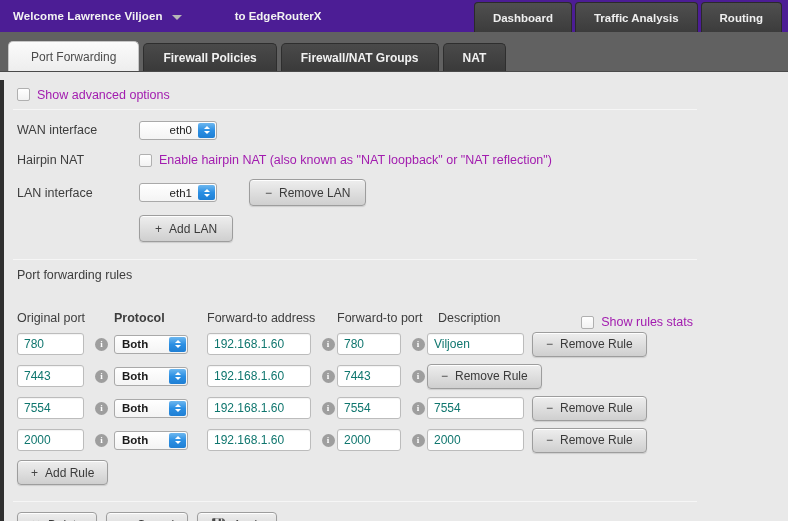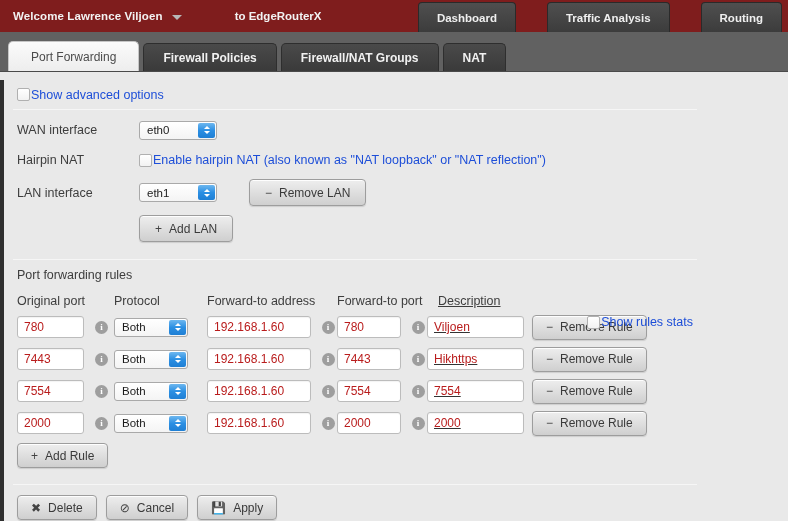--- a/index.html
+++ b/index.html
@@ -10,21 +10,21 @@
     overflow: hidden;
     font-family: "Liberation Sans", sans-serif;
     font-size: 12px;
     background: #e9e9e9;
     color: #333;
   }
 
   
   .topbar {
     height: 32px;
-    background: #7f1d1d;
+    background: #4c1d95;
     display: flex;
     align-items: center;
     position: relative;
   }
   .welcome {
     color: #f2f2f2;
     font-weight: bold;
     font-size: 11.5px;
     margin-left: 13px;
     letter-spacing: .1px;
@@ -44,21 +44,20 @@
     margin-left: 25px;
     padding-left: 28px;
   }
 
   .topnav {
     position: absolute;
     right: 0; top: 0;
     height: 32px;
     display: flex;
     align-items: flex-start;
-    gap: 28px;
   }
   .topnav-tab {
     height: 30px;
     margin-top: 2px;
     padding: 0 18px;
     display: flex;
     align-items: center;
     justify-content: center;
     color: #efefef;
     font-weight: bold;
@@ -135,21 +134,21 @@
   
   .cbx {
     width: 13px; height: 13px;
     background: linear-gradient(to bottom,#ffffff,#f2f2f2);
     border: 1px solid #b0b0b0;
     border-radius: 2px;
     display: inline-block;
     vertical-align: middle;
     flex: 0 0 auto;
   }
-  .cbx-label { margin-left: 1px; font-size: 12.5px; color: #1d4ed8; }
+  .cbx-label { margin-left: 7px; font-size: 12.5px; color: #a21caf; }
 
   
   .field-row {
     display: flex;
     align-items: center;
     height: 24px;
     padding-left: 13px;
   }
   .field-label {
     width: 122px;
@@ -186,21 +185,21 @@
     line-height: 0;
   }
   .stepper .up, .stepper .dn {
     width: 0; height: 0;
     border-left: 3px solid transparent;
     border-right: 3px solid transparent;
   }
   .stepper .up { border-bottom: 3.5px solid #fff; margin-bottom: 2px; }
   .stepper .dn { border-top: 3.5px solid #fff; }
 
-  .sel.w-iface { width: 78px; }
+  .sel.w-iface { width: 78px; justify-content: flex-end; }
   .sel.w-proto { width: 74px; }
 
   
   .btn {
     height: 25px;
     background: linear-gradient(to bottom,#eeeeee 0%,#cfcfcf 100%);
     border: 1px solid #9d9d9d;
     border-radius: 4px;
     display: inline-flex;
     align-items: center;
@@ -234,38 +233,38 @@
   }
   .rule-row {
     display: flex;
     align-items: center;
     padding-left: 13px;
     height: 32px;
   }
 
   .col-oport  { width: 72px; flex:0 0 auto; }
   .col-i1     { width: 25px; flex:0 0 auto; display:flex; align-items:center; justify-content:center;}
-  .col-proto  { width: 93px; flex:0 0 auto; }
+  .col-proto  { width: 93px; flex:0 0 auto;font-weight:bold; }
   .col-faddr  { width: 112px; flex:0 0 auto; }
   .col-i2     { width: 18px; flex:0 0 auto; display:flex; align-items:center; justify-content:center;}
   .col-fport  { width: 72px; flex:0 0 auto; }
   .col-i3     { width: 18px; flex:0 0 auto; display:flex; align-items:center; justify-content:center;}
-  .col-desc   { width: 105px; flex:0 0 auto;text-decoration:underline; }
+  .col-desc   { width: 105px; flex:0 0 auto; }
   .col-act    { flex:0 0 auto; }
 
   .th { font-size: 12.5px; color: #3d3d3d; }
 
   .inp {
     height: 22px;
     background: #ffffff;
     border: 1px solid #bcbcbc;
     border-radius: 3px;
     padding: 0 6px;
     font-size: 12px;
-    color: #b91c1c;
+    color: #0f766e;
     display: flex;
     align-items: center;
     box-shadow: 0 1px 1px rgba(0,0,0,.05) inset;
   }
   .inp.oport { width: 67px; }
   .inp.faddr { width: 104px; }
   .inp.fport { width: 64px; }
   .inp.desc  { width: 97px; }
 
   .info-icon {
@@ -363,21 +362,21 @@
 
   <div class="hr" style="margin-top:17px;"></div>
 
   <div class="sec-label" style="margin-top:8px;">Port forwarding rules</div>
 
   <div class="stats-wrap">
     <span class="cbx"></span>
     <span class="cbx-label">Show rules stats</span>
   </div>
 
-  <div class="thead" style="margin-top:9px;">
+  <div class="thead" style="margin-top:26px;">
     <span class="col-oport th">Original port</span>
     <span class="col-i1"></span>
     <span class="col-proto th">Protocol</span>
     <span class="col-faddr th" style="width:130px;">Forward-to address</span>
     <span class="col-fport th" style="width:101px;">Forward-to port</span>
     <span class="col-desc th">Description</span>
   </div>
 
   <div id="rules-body">
       <div class="rule-row">
@@ -433,23 +432,20 @@
         </span>
         <span class="col-i2">
           <span class="info-icon">i</span>
         </span>
         <span class="col-fport">
           <span class="inp fport">7443</span>
         </span>
         <span class="col-i3">
           <span class="info-icon">i</span>
         </span>
-        <span class="col-desc">
-          <span class="inp desc">Hikhttps</span>
-        </span>
         <span class="col-act"><span class="btn">
             <span class="gl">−</span>
             <span>Remove Rule</span>
           </span></span>
       </div>
       <div class="rule-row">
         <span class="col-oport">
           <span class="inp oport">7554</span>
         </span>
         <span class="col-i1">

